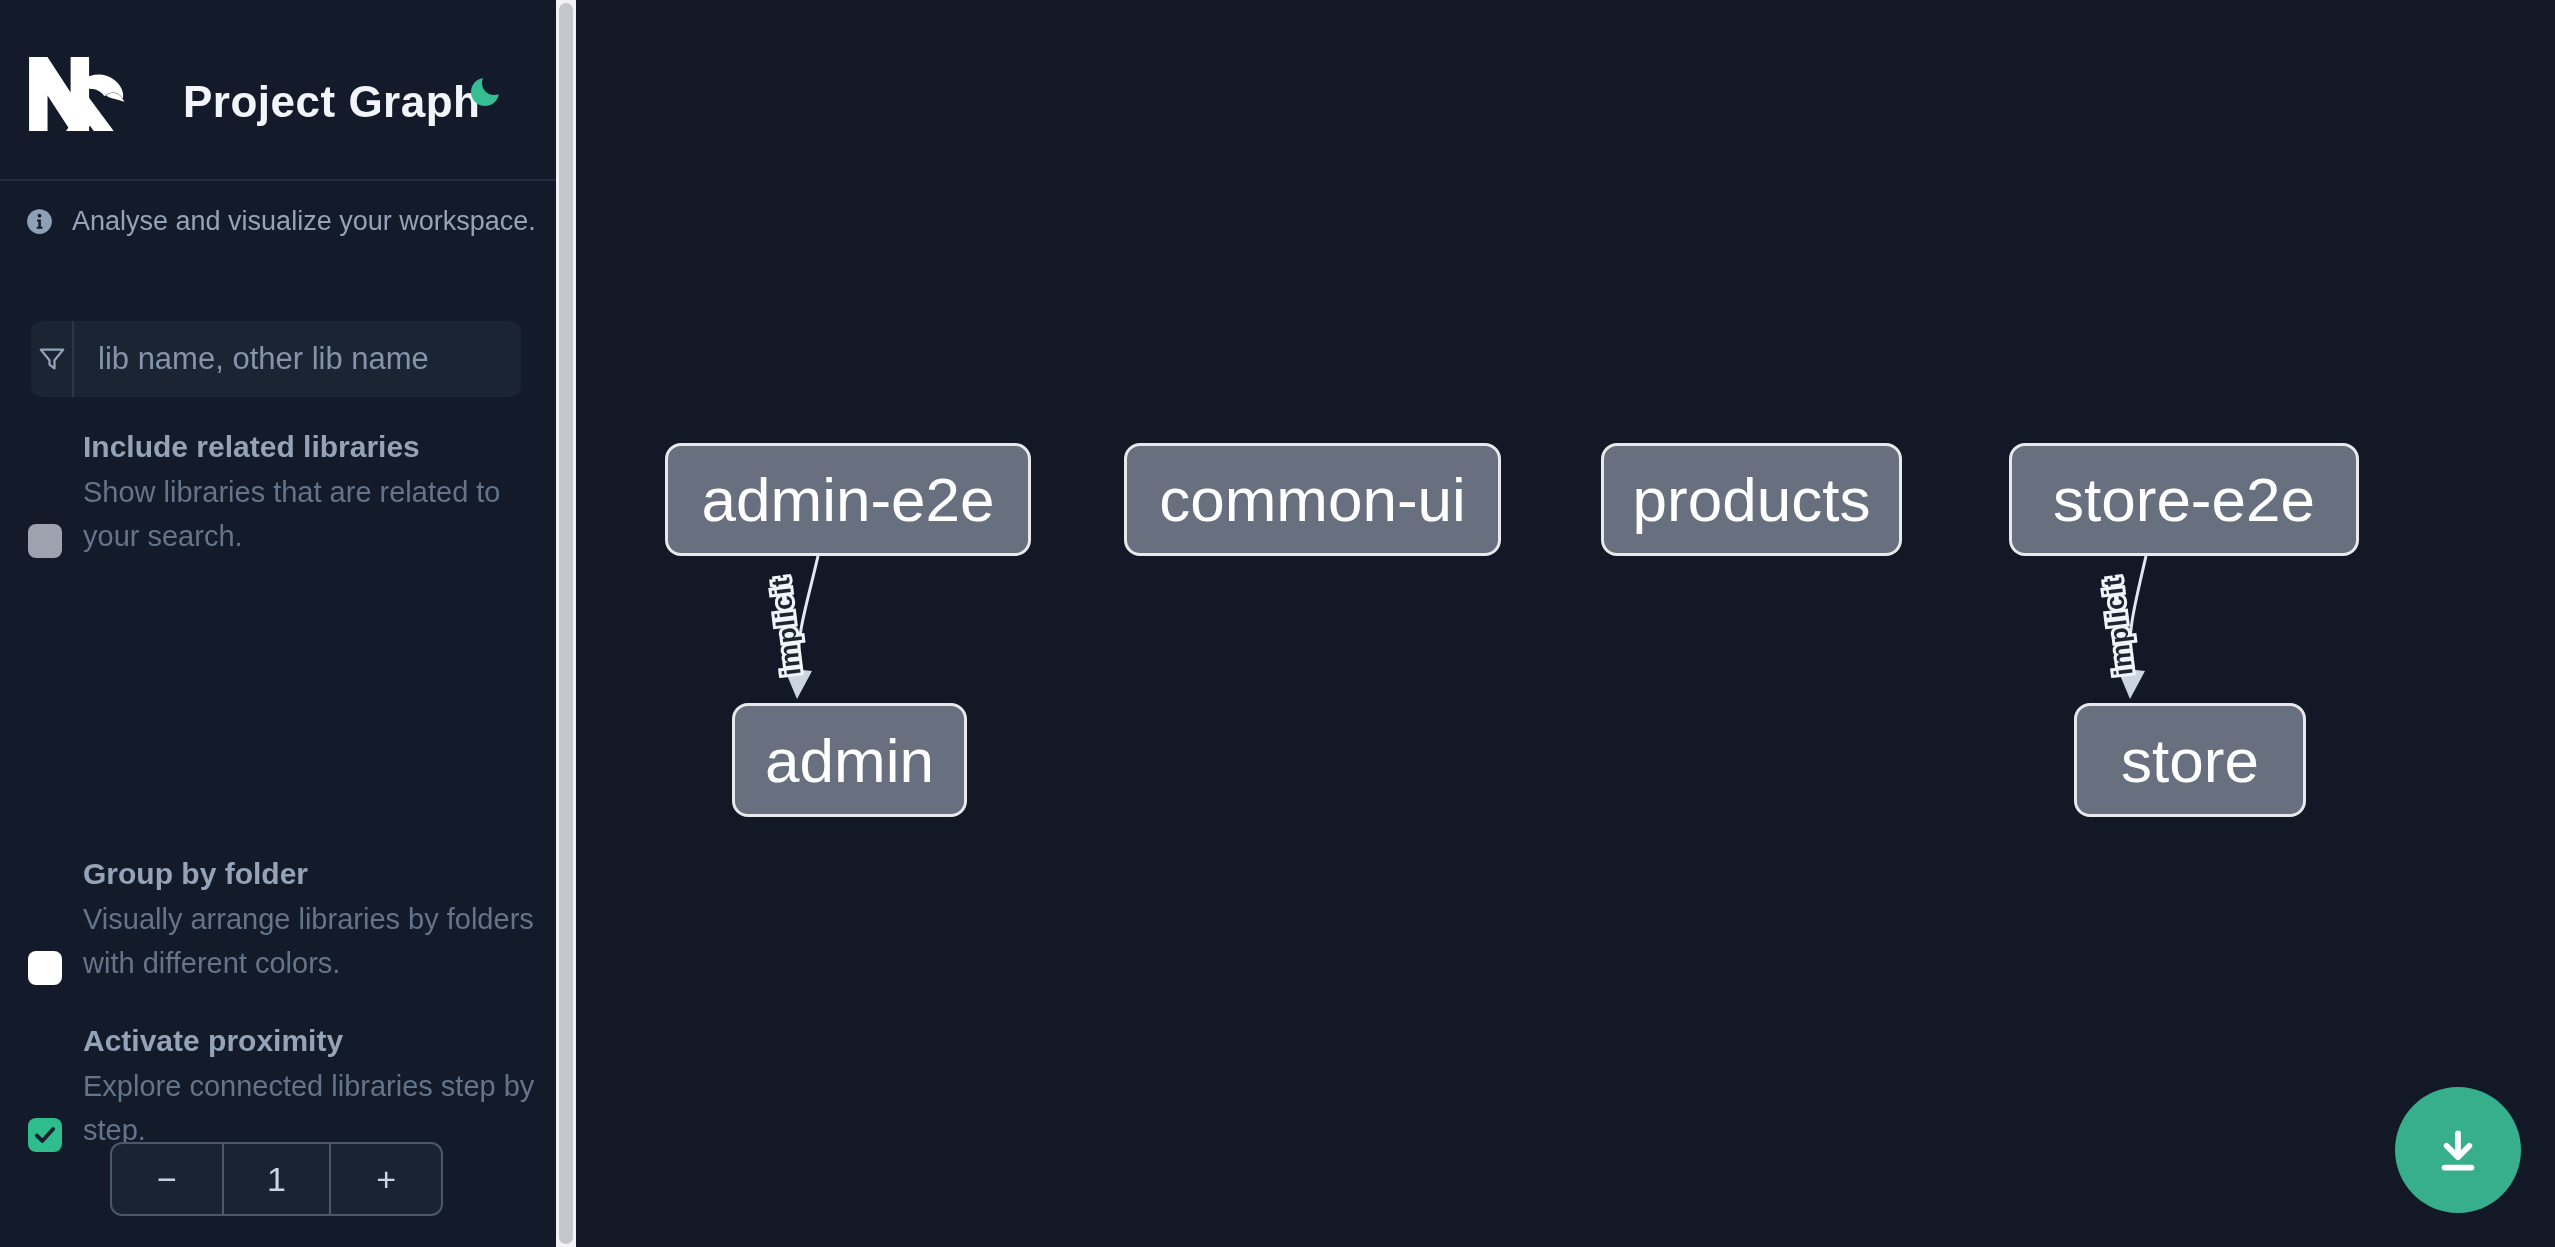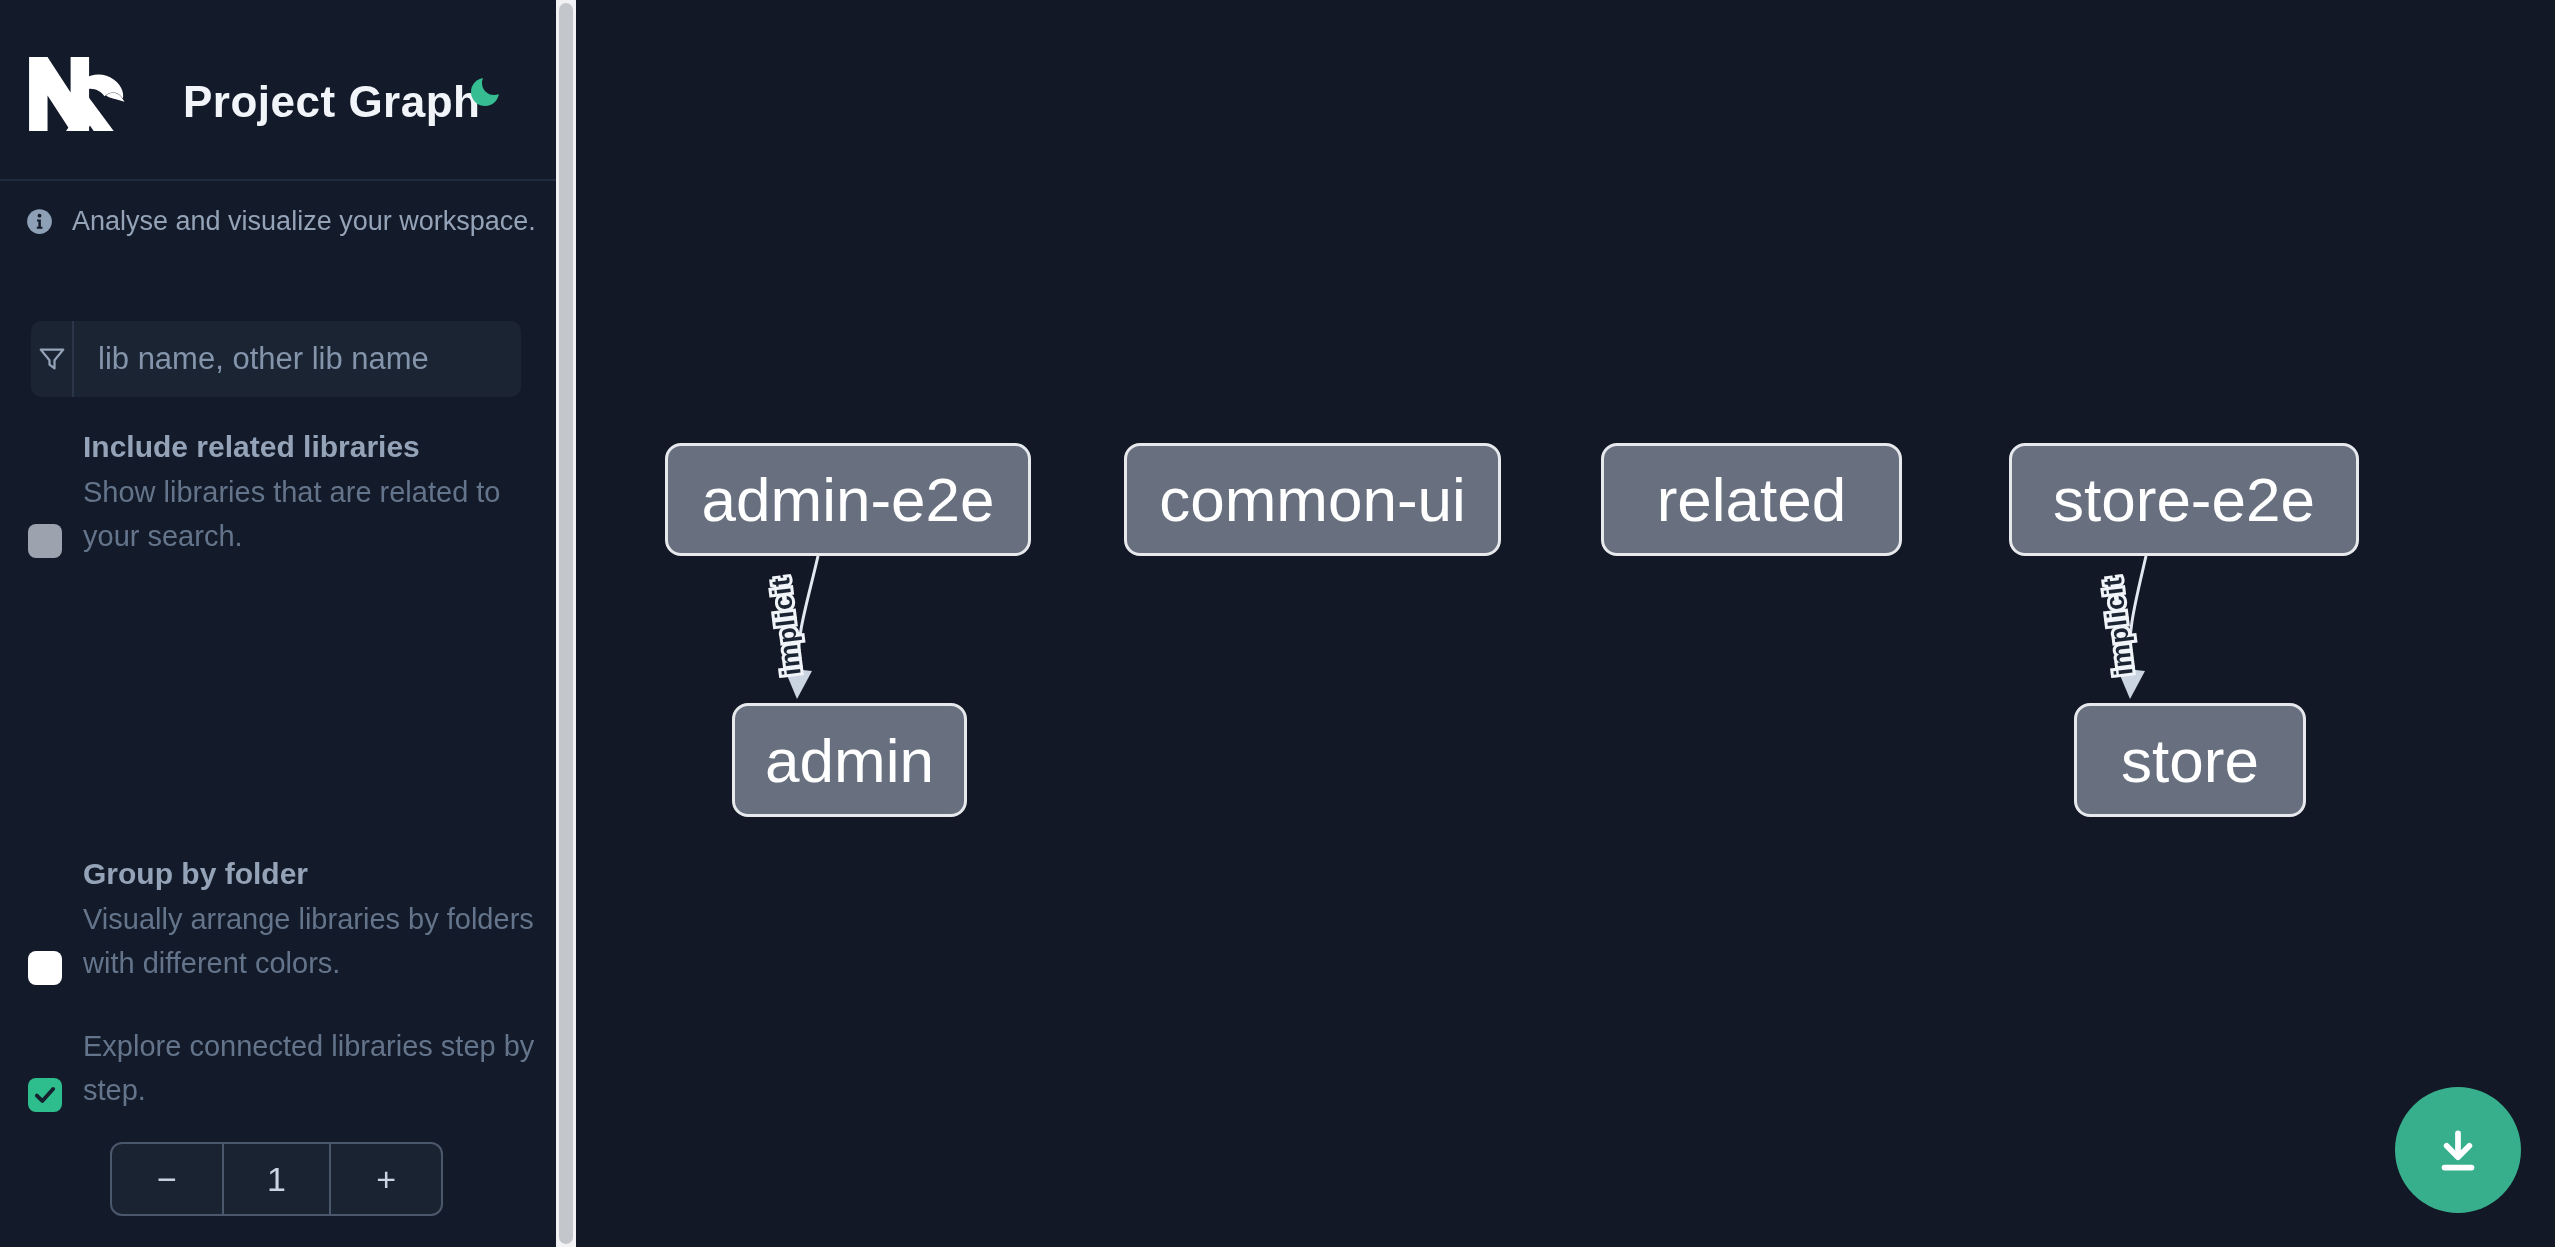--- a/index.html
+++ b/index.html
@@ -131,20 +131,21 @@
     </div>
   </div>
 
   <div class="check-row" style="top:1021px">
     <div class="cb cb--green">
       <svg class="icon" width="26" height="26" viewBox="0 0 24 24" fill="none" stroke="#16202e" stroke-width="3.6" stroke-linecap="round" stroke-linejoin="round">
         <path d="M4.5 12.5 l5 5 L19.5 6.5"></path>
       </svg>
     </div>
     <div>
+      <div class="check-label">Activate proximity</div>
       <div class="check-desc">Explore connected libraries step by step.</div>
     </div>
   </div>
 
   <div class="stepper">
     <div>−</div>
     <div class="step-value">1</div>
     <div>+</div>
   </div>
 
@@ -169,21 +170,21 @@
   </g>
 </svg>
 
 <div class="node" style="left:665px; top:443px; width:366px; height:113px">
   <span>admin-e2e</span>
 </div>
 <div class="node" style="left:1124px; top:443px; width:377px; height:113px">
   <span>common-ui</span>
 </div>
 <div class="node" style="left:1601px; top:443px; width:301px; height:113px">
-  <span>related</span>
+  <span>products</span>
 </div>
 <div class="node" style="left:2009px; top:443px; width:350px; height:113px">
   <span>store-e2e</span>
 </div>
 <div class="node" style="left:732px; top:703px; width:235px; height:114px">
   <span>admin</span>
 </div>
 <div class="node" style="left:2074px; top:703px; width:232px; height:114px">
   <span>store</span>
 </div>

